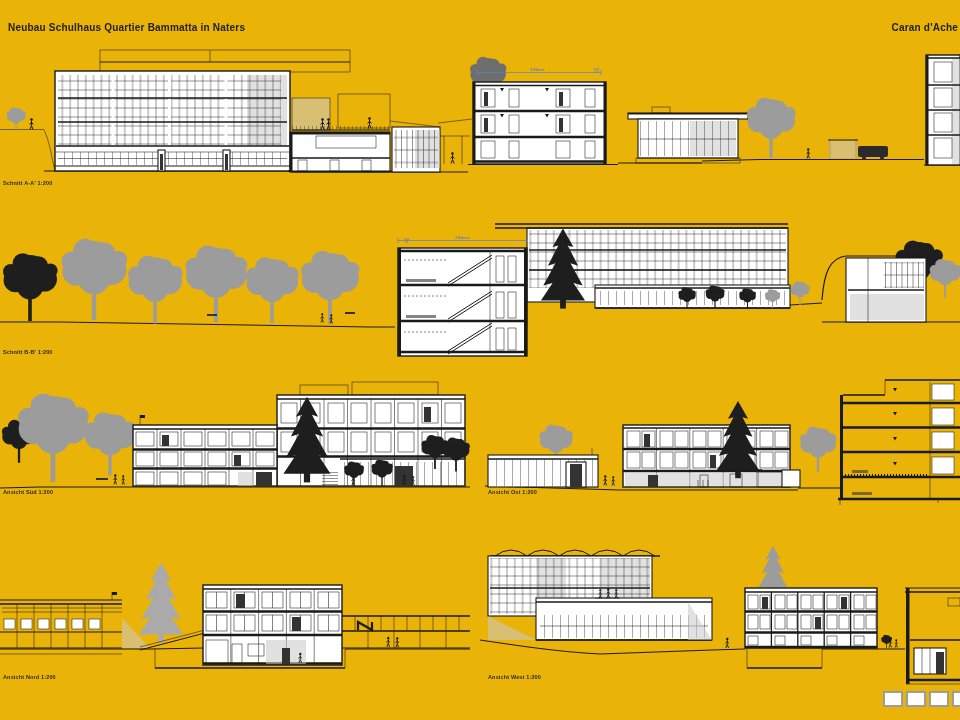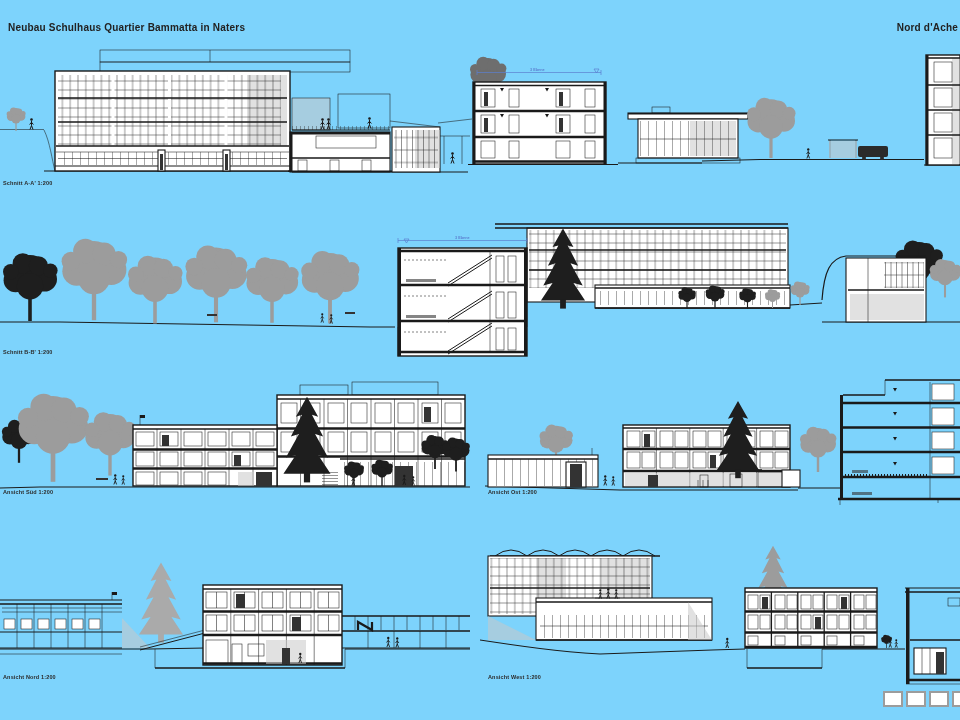--- a/index.html
+++ b/index.html
@@ -1,16 +1,16 @@
 <!DOCTYPE html>
 <html style="--line: #1a1a1a; --dimension-blue: #5b7fd0; --tree-gray: #9c9c9c; --tree-dark: #1e1e1e; --shade-gray: #c8c8c8;"><head>
 <meta charset="utf-8">
 <style>
   html,body{margin:0;padding:0;background:#fff;width:960px;height:720px;overflow:hidden}
-  #sheet{position:relative;width:960px;height:720px;background:#7dd3fc;font-family:"Liberation Sans",sans-serif}
+  #sheet{position:relative;width:960px;height:720px;background:#eab308;font-family:"Liberation Sans",sans-serif}
   .sheet-title{position:absolute;left:8px;top:22px;font-size:10px;font-weight:bold;color:#222;letter-spacing:.2px}
   .sheet-author{position:absolute;right:2px;top:22px;font-size:10px;font-weight:bold;color:#222;letter-spacing:.2px;white-space:nowrap}
   .lbl{position:absolute;font-size:5.5px;font-weight:bold;color:#2a2a2a;letter-spacing:.15px;white-space:nowrap}
   #cv{position:absolute;left:0;top:0}
   
   .o{fill:none;stroke:var(--line);stroke-width:1}
   .o12{fill:none;stroke:var(--line);stroke-width:1.2}
   .t{fill:none;stroke:var(--line);stroke-width:.55}
   .s2{fill:none;stroke:var(--line);stroke-width:1.6}
   .s3{fill:none;stroke:var(--line);stroke-width:2.4}
@@ -551,21 +551,21 @@
       <rect class="bw" x="914" y="648" width="32" height="26"></rect>
       <path class="t" d="M922 648V674 M930 648V674"></path>
       <rect class="dk" x="936" y="652" width="8" height="22"></rect>
       <path class="s3" d="M906 680H960"></path>
       <path class="t" d="M906 684H960"></path>
     </g>
   </g>
 </svg>
 
 <div class="sheet-title">Neubau Schulhaus Quartier Bammatta in Naters</div>
-<div class="sheet-author">Nord d'Ache</div>
+<div class="sheet-author">Caran d'Ache</div>
 <div class="lbl" style="left:3px;top:180px">Schnitt A-A' 1:200</div>
 <div class="lbl" style="left:3px;top:349px">Schnitt B-B' 1:200</div>
 <div class="lbl" style="left:3px;top:489px">Ansicht Süd 1:200</div>
 <div class="lbl" style="left:488px;top:489px">Ansicht Ost 1:200</div>
 <div class="lbl" style="left:3px;top:674px">Ansicht Nord 1:200</div>
 <div class="lbl" style="left:488px;top:674px">Ansicht West 1:200</div>
 
 <div class="legend">
   <div class="box"></div>
   <div class="box"></div>

